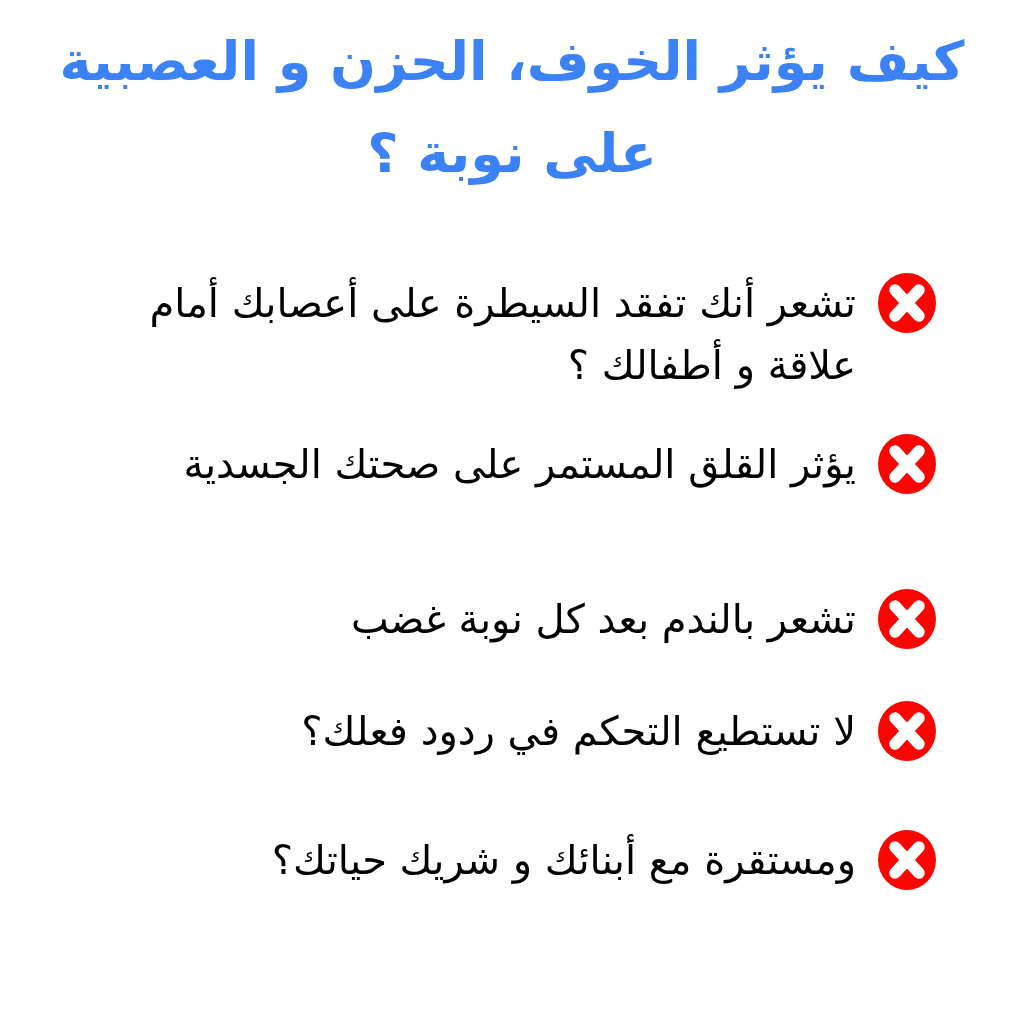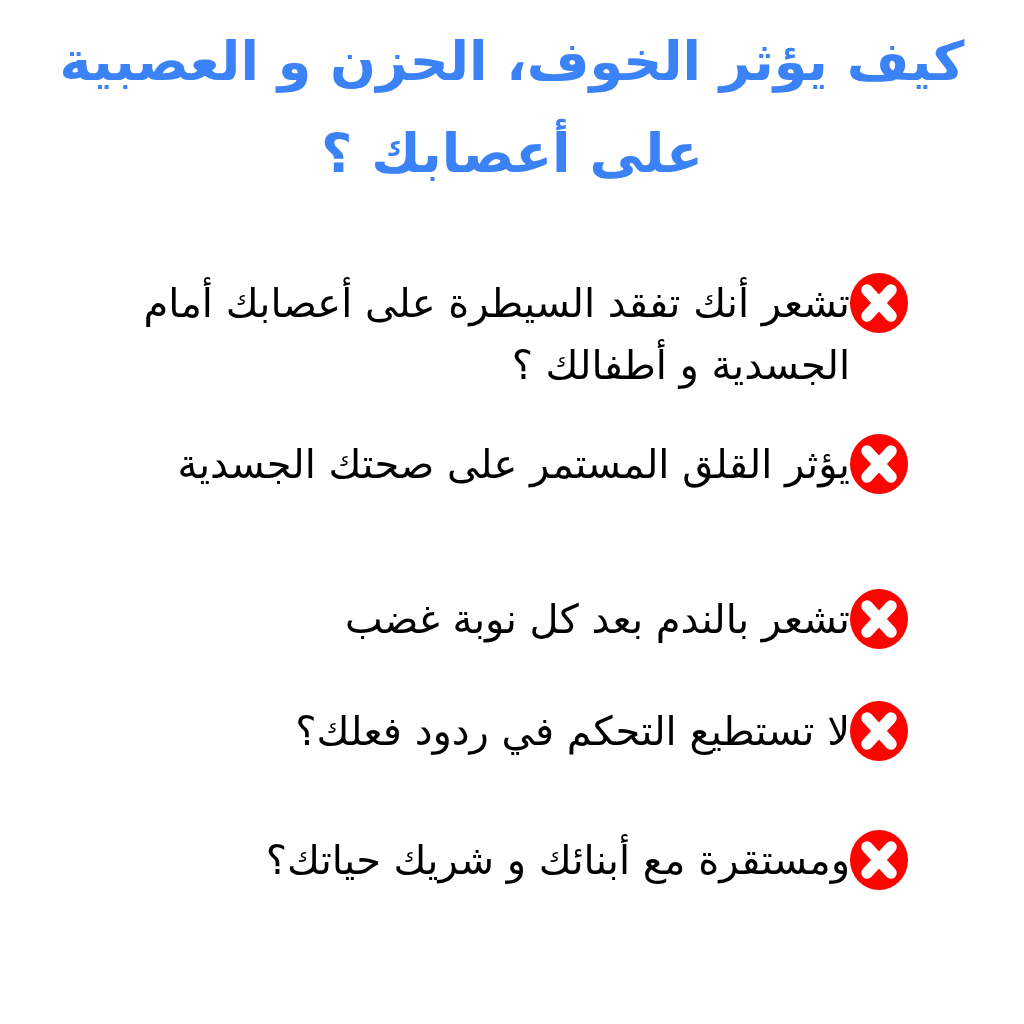--- a/index.html
+++ b/index.html
@@ -34,24 +34,25 @@
     top: 0;
     left: 0;
     width: 100%;
     height: 100%;
   }
   .item {
     position: absolute;
     right: 0;
     width: 100%;
     box-sizing: border-box;
-    padding-right: 116px;
+    padding-right: 88px;
     display: flex;
     flex-direction: row; 
     align-items: flex-start;
+    gap: 22px;
   }
   .icon {
     flex: 0 0 auto;
     width: 58px;
     height: 60px;
     display: block;
     margin-top: 1px;
   }
   .icon svg {
     display: block;
@@ -69,33 +70,33 @@
   .line {
     white-space: nowrap;
   }
 </style>
 </head>
 <body>
 
 <div class="canvas">
   <div class="title">
     <div class="title-line">كيف يؤثر الخوف، الحزن و العصبية</div>
-    <div class="title-line">على أعصابك ؟</div>
+    <div class="title-line">على نوبة ؟</div>
   </div>
   <div class="items" id="items">
       <div class="item" style="top: 272px;">
         <span class="icon">
           <svg viewBox="0 0 58 60">
             <ellipse cx="29" cy="30" rx="29" ry="30" fill="#fb0500"></ellipse>
             <path d="M17 17 L41 43 M41 17 L17 43" stroke="#ffffff" stroke-width="11.5" stroke-linecap="round" fill="none"></path>
           </svg>
         </span>
         <div class="text">
           <div class="line">تشعر أنك تفقد السيطرة على أعصابك أمام</div>
-          <div class="line">الجسدية و أطفالك ؟</div>
+          <div class="line">علاقة و أطفالك ؟</div>
         </div>
       </div>
       <div class="item" style="top: 433px;">
         <span class="icon">
           <svg viewBox="0 0 58 60">
             <ellipse cx="29" cy="30" rx="29" ry="30" fill="#fb0500"></ellipse>
             <path d="M17 17 L41 43 M41 17 L17 43" stroke="#ffffff" stroke-width="11.5" stroke-linecap="round" fill="none"></path>
           </svg>
         </span>
         <div class="text">

